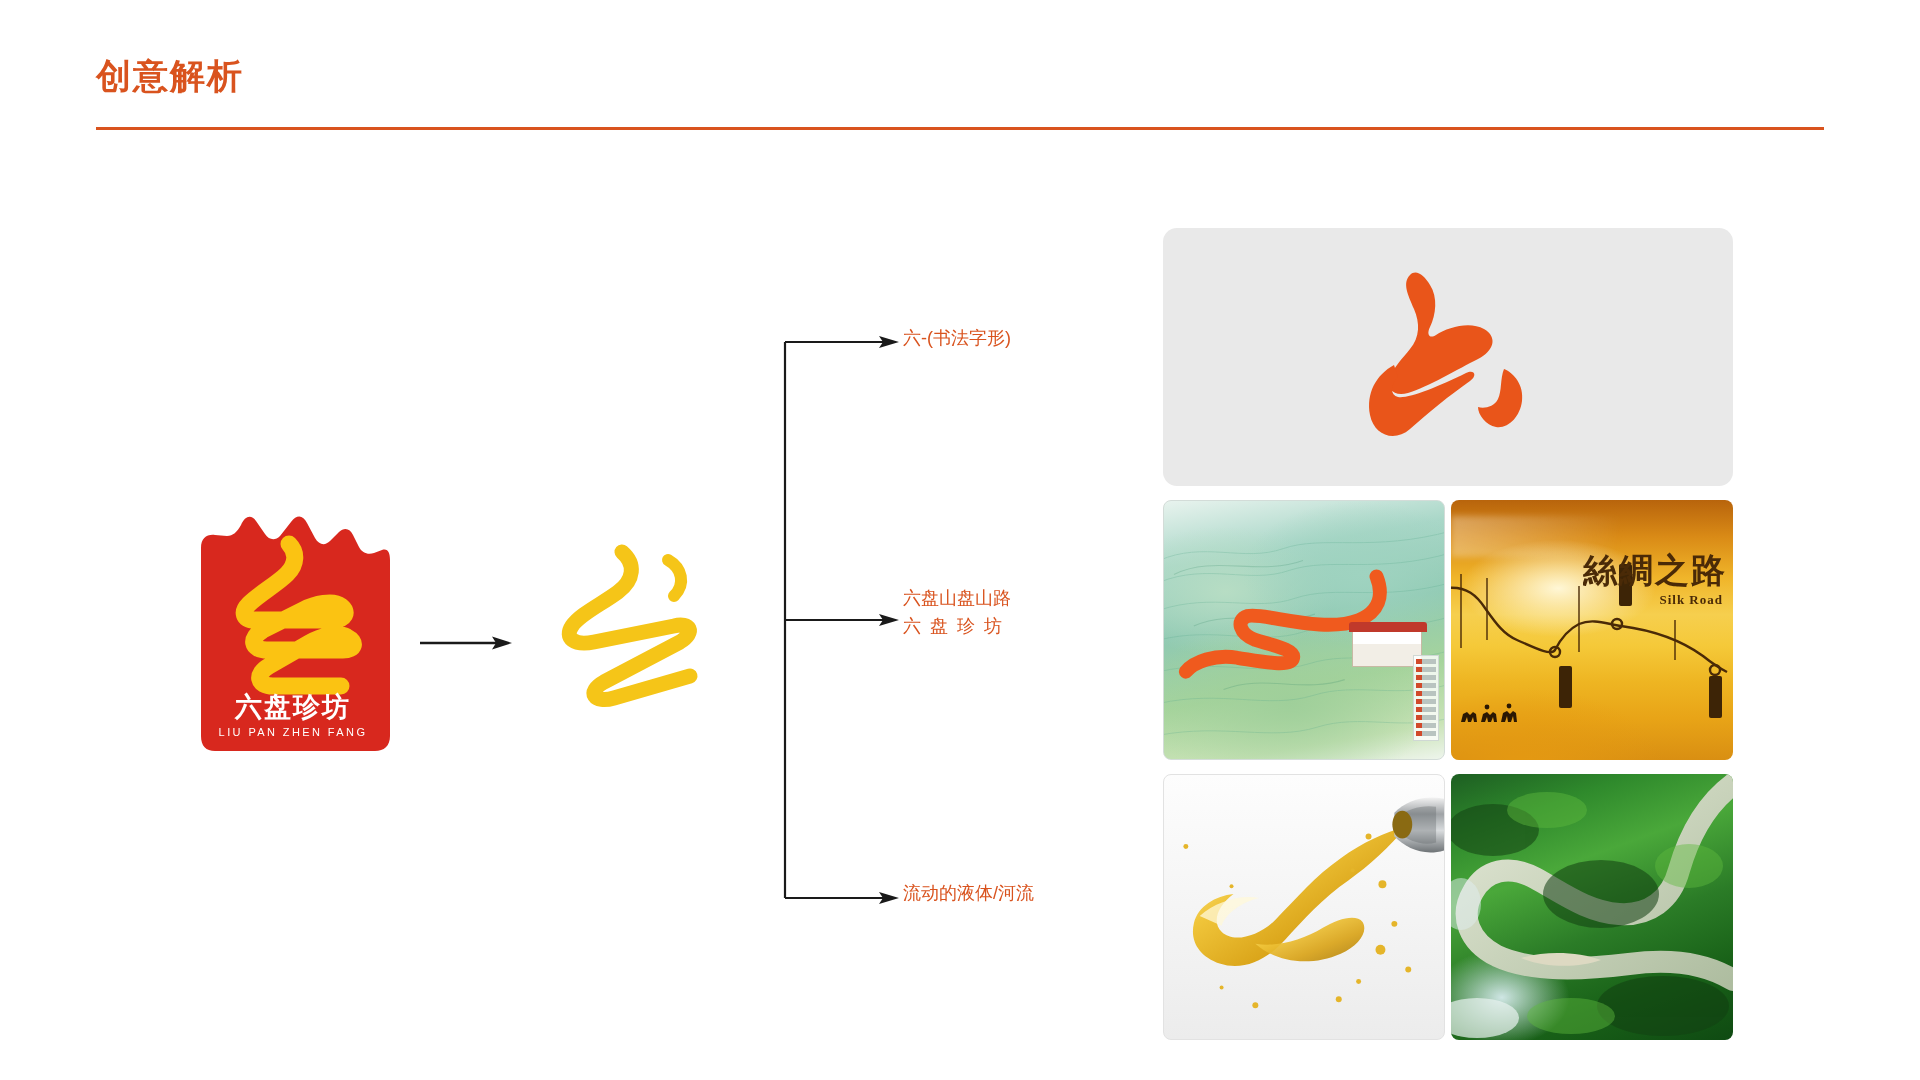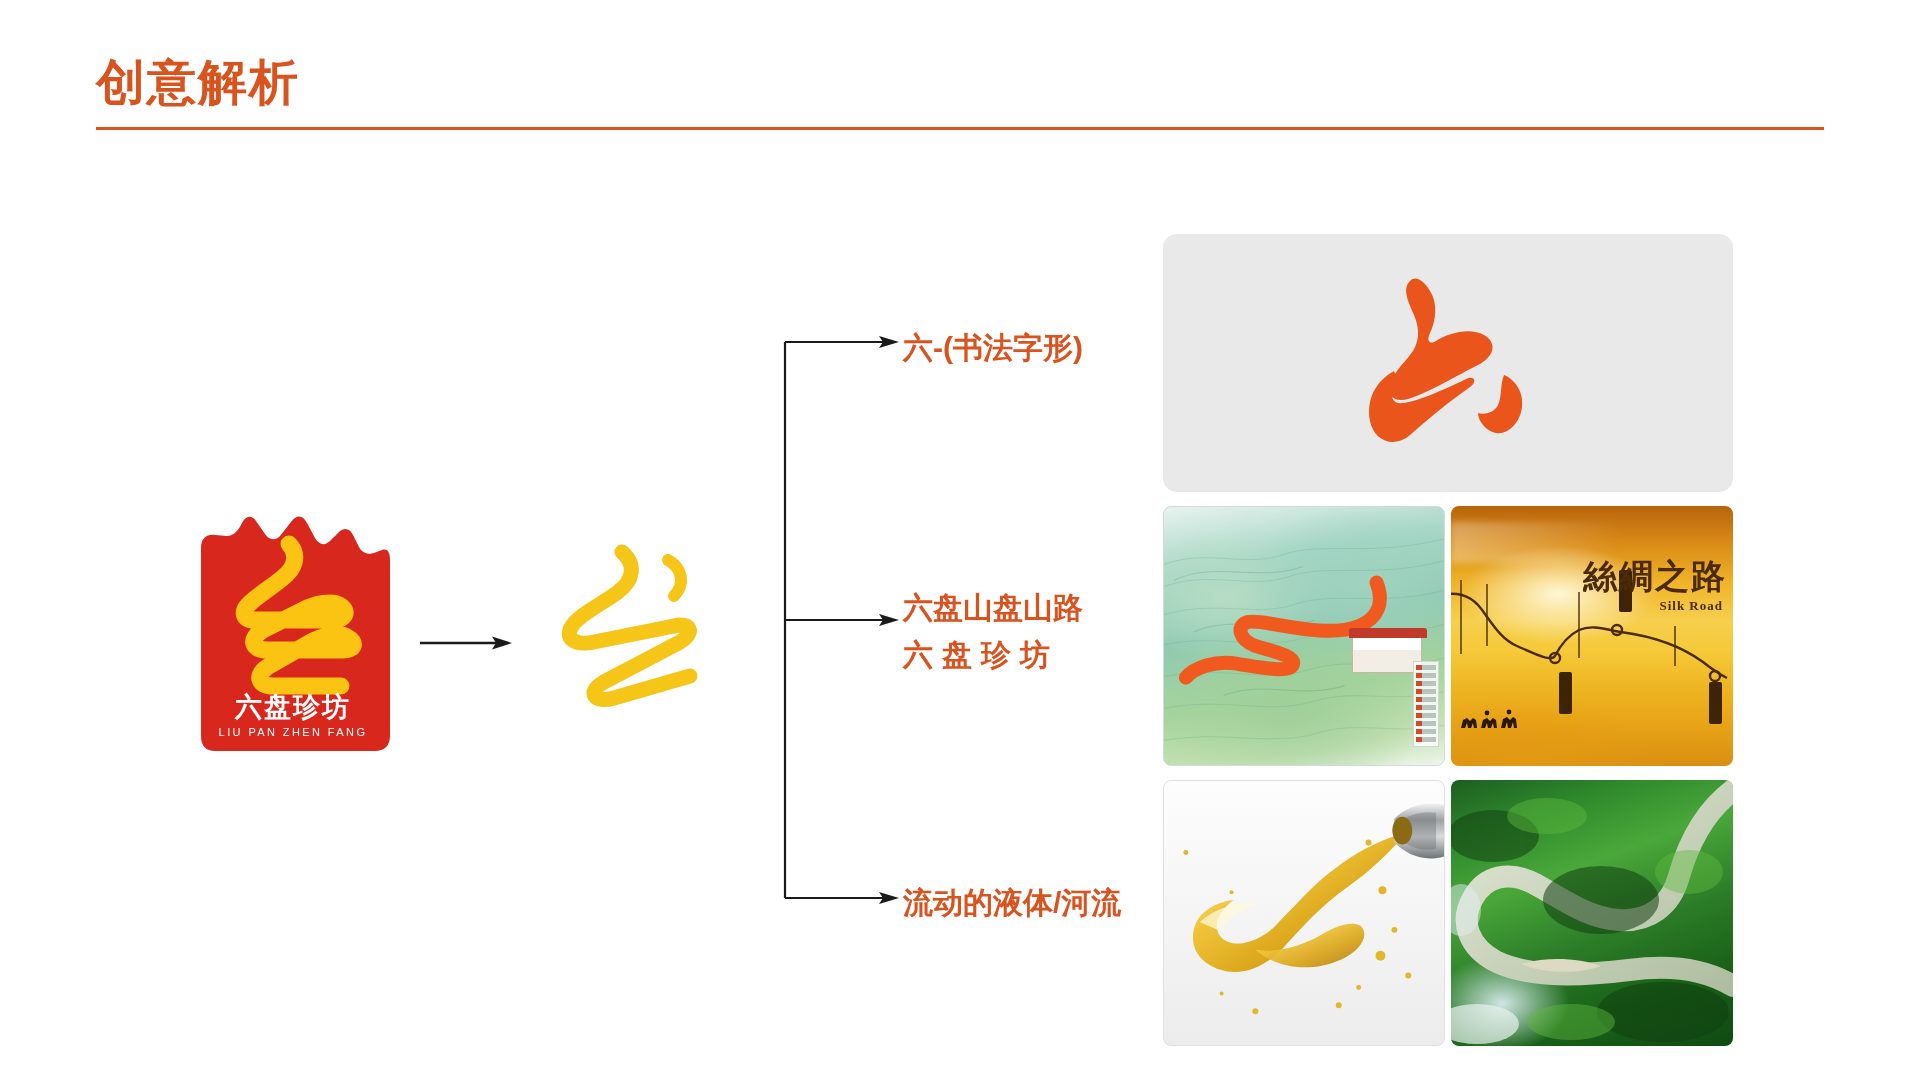--- a/index.html
+++ b/index.html
@@ -7,21 +7,21 @@
   body {
     background:#ffffff;
     font-family:"Liberation Sans","DejaVu Sans",sans-serif;
     position:relative;
     overflow:hidden;
   }
 
   
   .slide-title{
     position:absolute; left:96px; top:58px;
-    font-size:49px; font-weight:bold; color:#D9531E;
+    font-size:35px; font-weight:bold; color:#D9531E;
     letter-spacing:2px; line-height:1;
   }
   .title-rule{
     position:absolute; left:96px; top:127px; width:1728px; height:3px;
     background:#D9531E;
   }
 
   
   .logo-badge{
     position:absolute; left:193px; top:508px;
@@ -42,33 +42,33 @@
 
   
   .connector{
     position:absolute; left:775px; top:320px; width:130px; height:600px;
   }
 
   
   .label{
     position:absolute;
     color:#D9531E;
-    font-weight:bold;
-    font-size:30px;
+    font-weight:normal;
+    font-size:18px;
     white-space:nowrap;
     line-height:1.55;
   }
   .label-1{ left:903px; top:325px; }
   .label-2{ left:903px; top:585px; }
   .label-2 .spaced{ letter-spacing:9px; }
   .label-3{ left:903px; top:880px; }
 
   
   .media-col{
-    position:absolute; left:1163px; top:234px;
+    position:absolute; left:1163px; top:228px;
     width:570px; height:812px;
   }
 
   .card-calligraphy{
     position:absolute; left:0; top:0; width:570px; height:258px;
     background:#e9e9e9; border-radius:14px;
     display:flex; align-items:center; justify-content:center;
   }
   .card-calligraphy svg{ width:300px; height:200px; }
 

